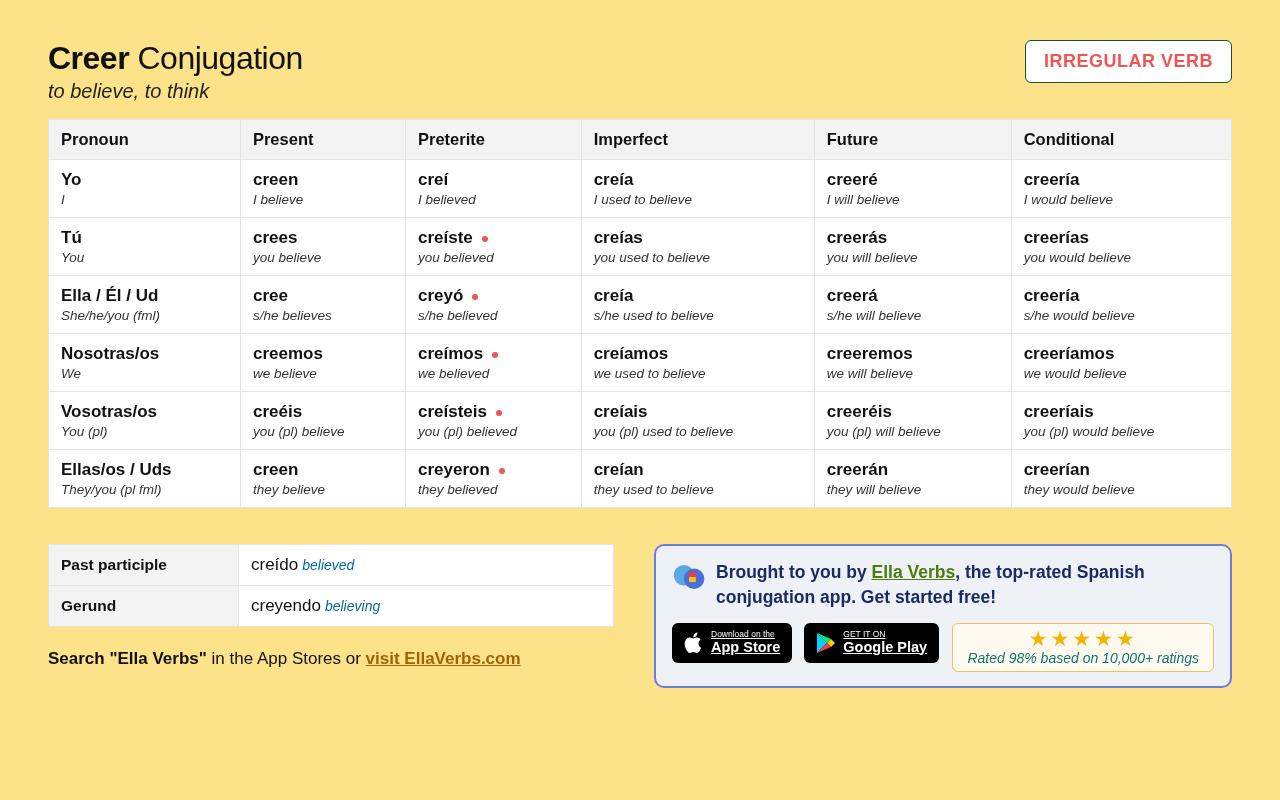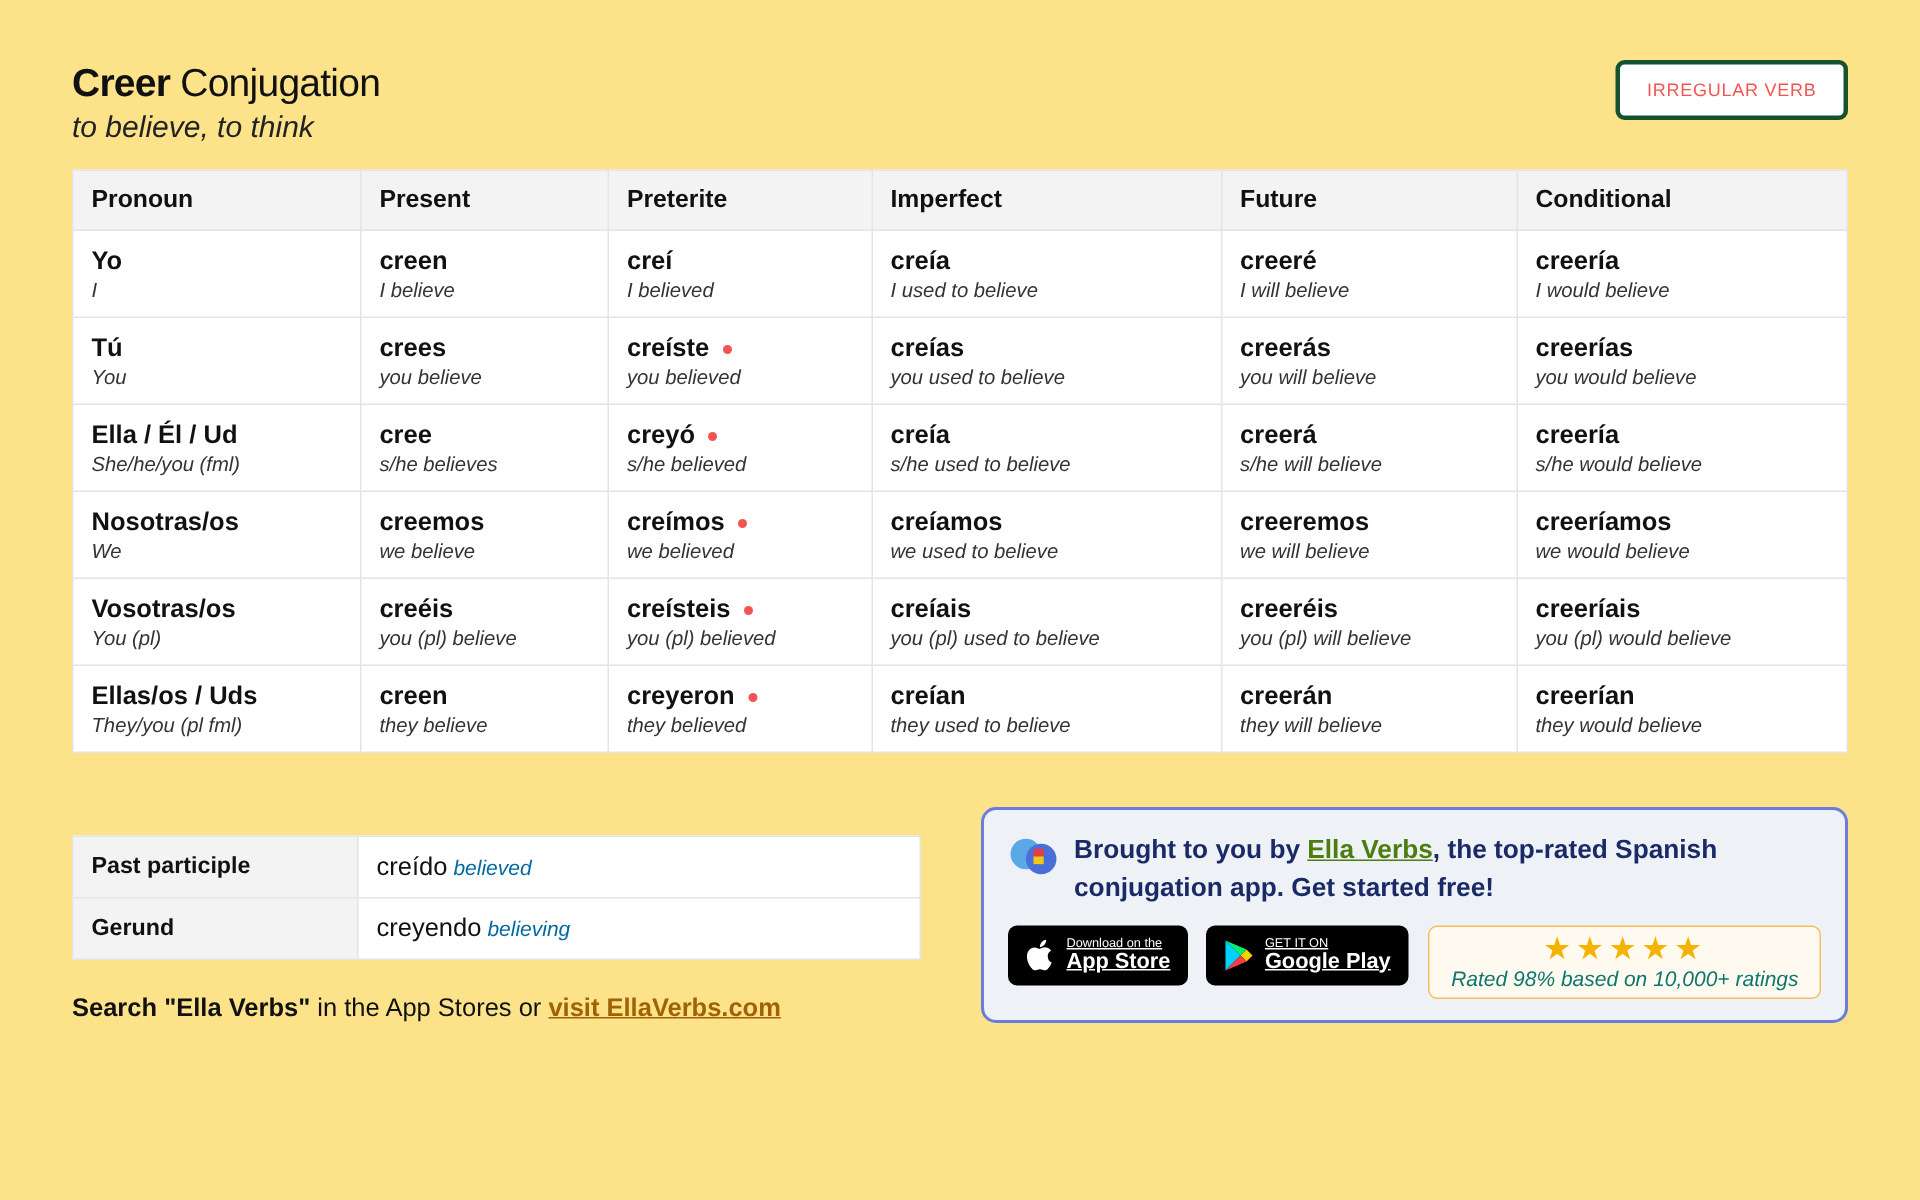--- a/index.html
+++ b/index.html
@@ -11,41 +11,41 @@
     padding: 40px 48px 30px 48px;
     color: #111;
   }
   .header-row {
     display: flex;
     justify-content: space-between;
     align-items: flex-start;
     margin-bottom: 16px;
   }
   .title {
-    font-size: 26px;
+    font-size: 32px;
     font-weight: 400;
     letter-spacing: -0.5px;
   }
   .title .bold { font-weight: 800; }
   .subtitle {
     font-style: italic;
     font-size: 20px;
     color: #222;
     margin-top: 3px;
     font-weight: 500;
   }
   .badge {
-    border: 3px solid #14532d;
+    border: 1px solid #14532d;
     color: #f25454;
     background: #fff;
     border-radius: 6px;
     padding: 10px 18px;
-    font-weight: 400;
+    font-weight: 700;
     letter-spacing: 0.5px;
-    font-size: 12px;
+    font-size: 18px;
   }
   table.conj {
     width: 100%;
     border-collapse: collapse;
     background: #fff;
     font-size: 15px;
   }
   table.conj th, table.conj td {
     border: 1px solid #e4e4e4;
     padding: 10px 12px;
@@ -64,21 +64,21 @@
     width: 6px; height: 6px;
     background: #f25454;
     border-radius: 50%;
     margin-left: 4px;
     vertical-align: middle;
   }
   .bottom {
     display: flex;
     gap: 40px;
     margin-top: 36px;
-    align-items: flex-end;
+    align-items: flex-start;
   }
   .left-col { flex: 0 0 566px; }
   table.forms {
     width: 100%;
     border-collapse: collapse;
     background: #fff;
     font-size: 15px;
   }
   table.forms th, table.forms td {
     border: 1px solid #e4e4e4;

